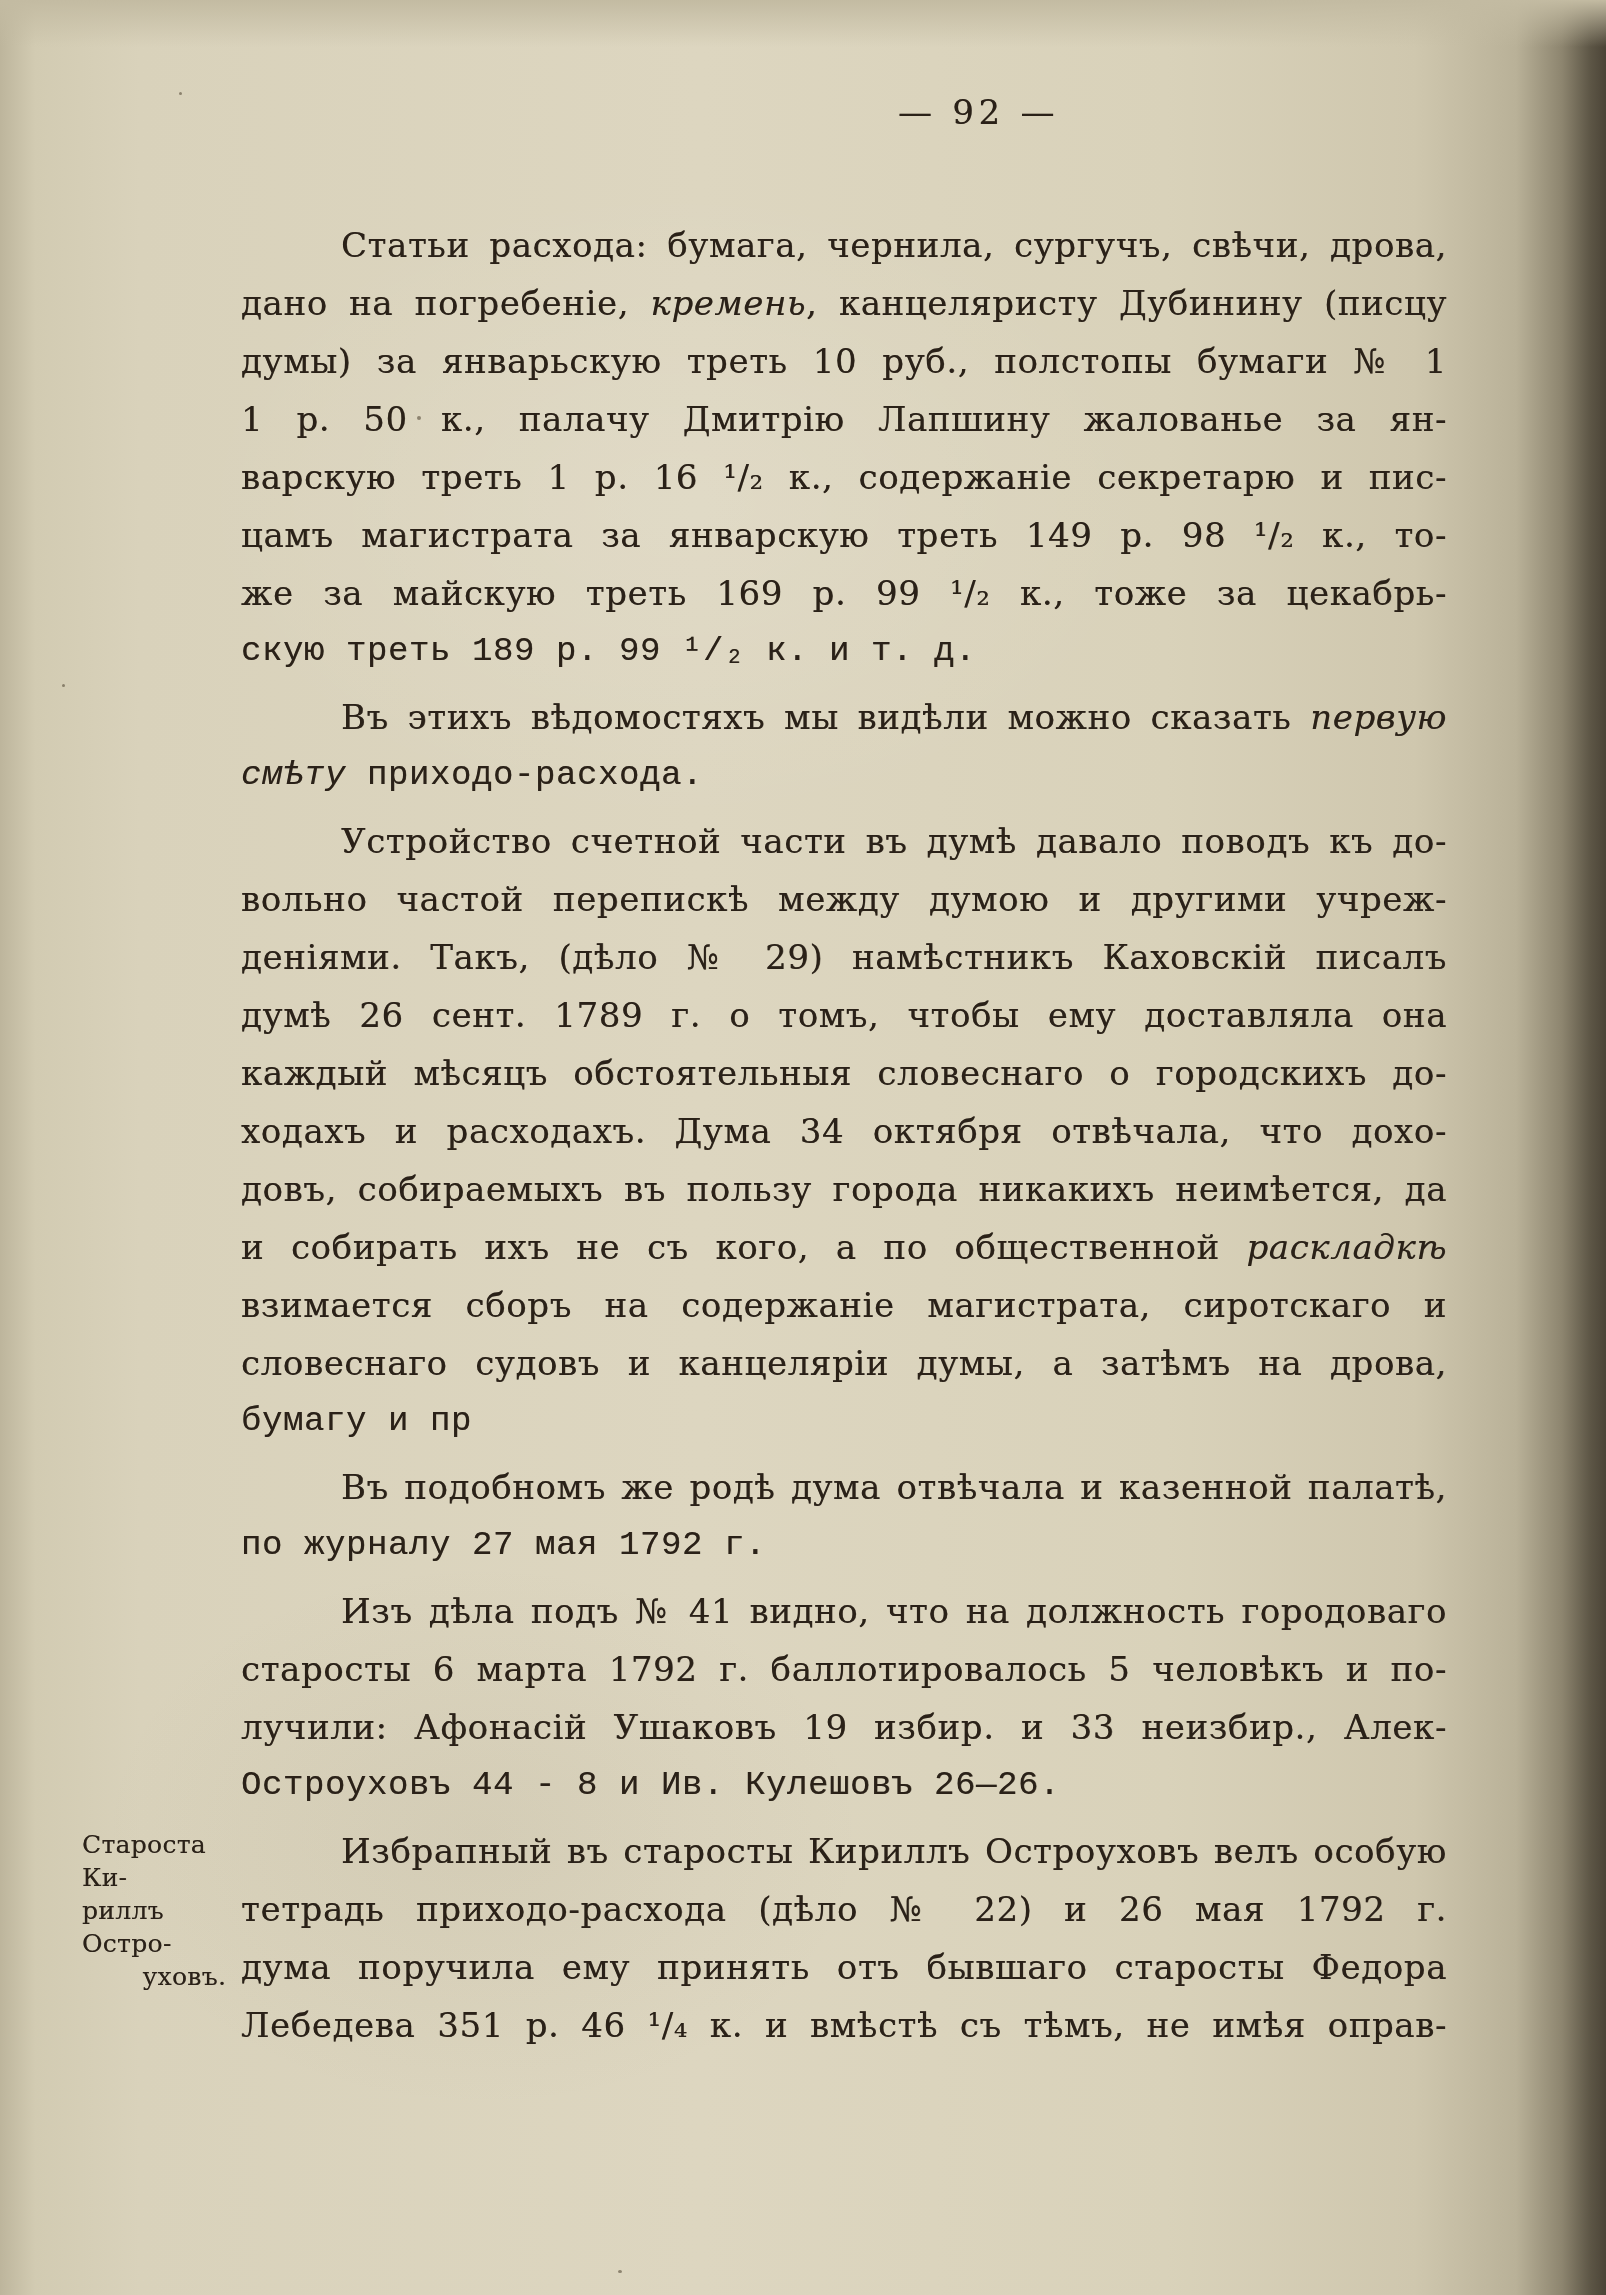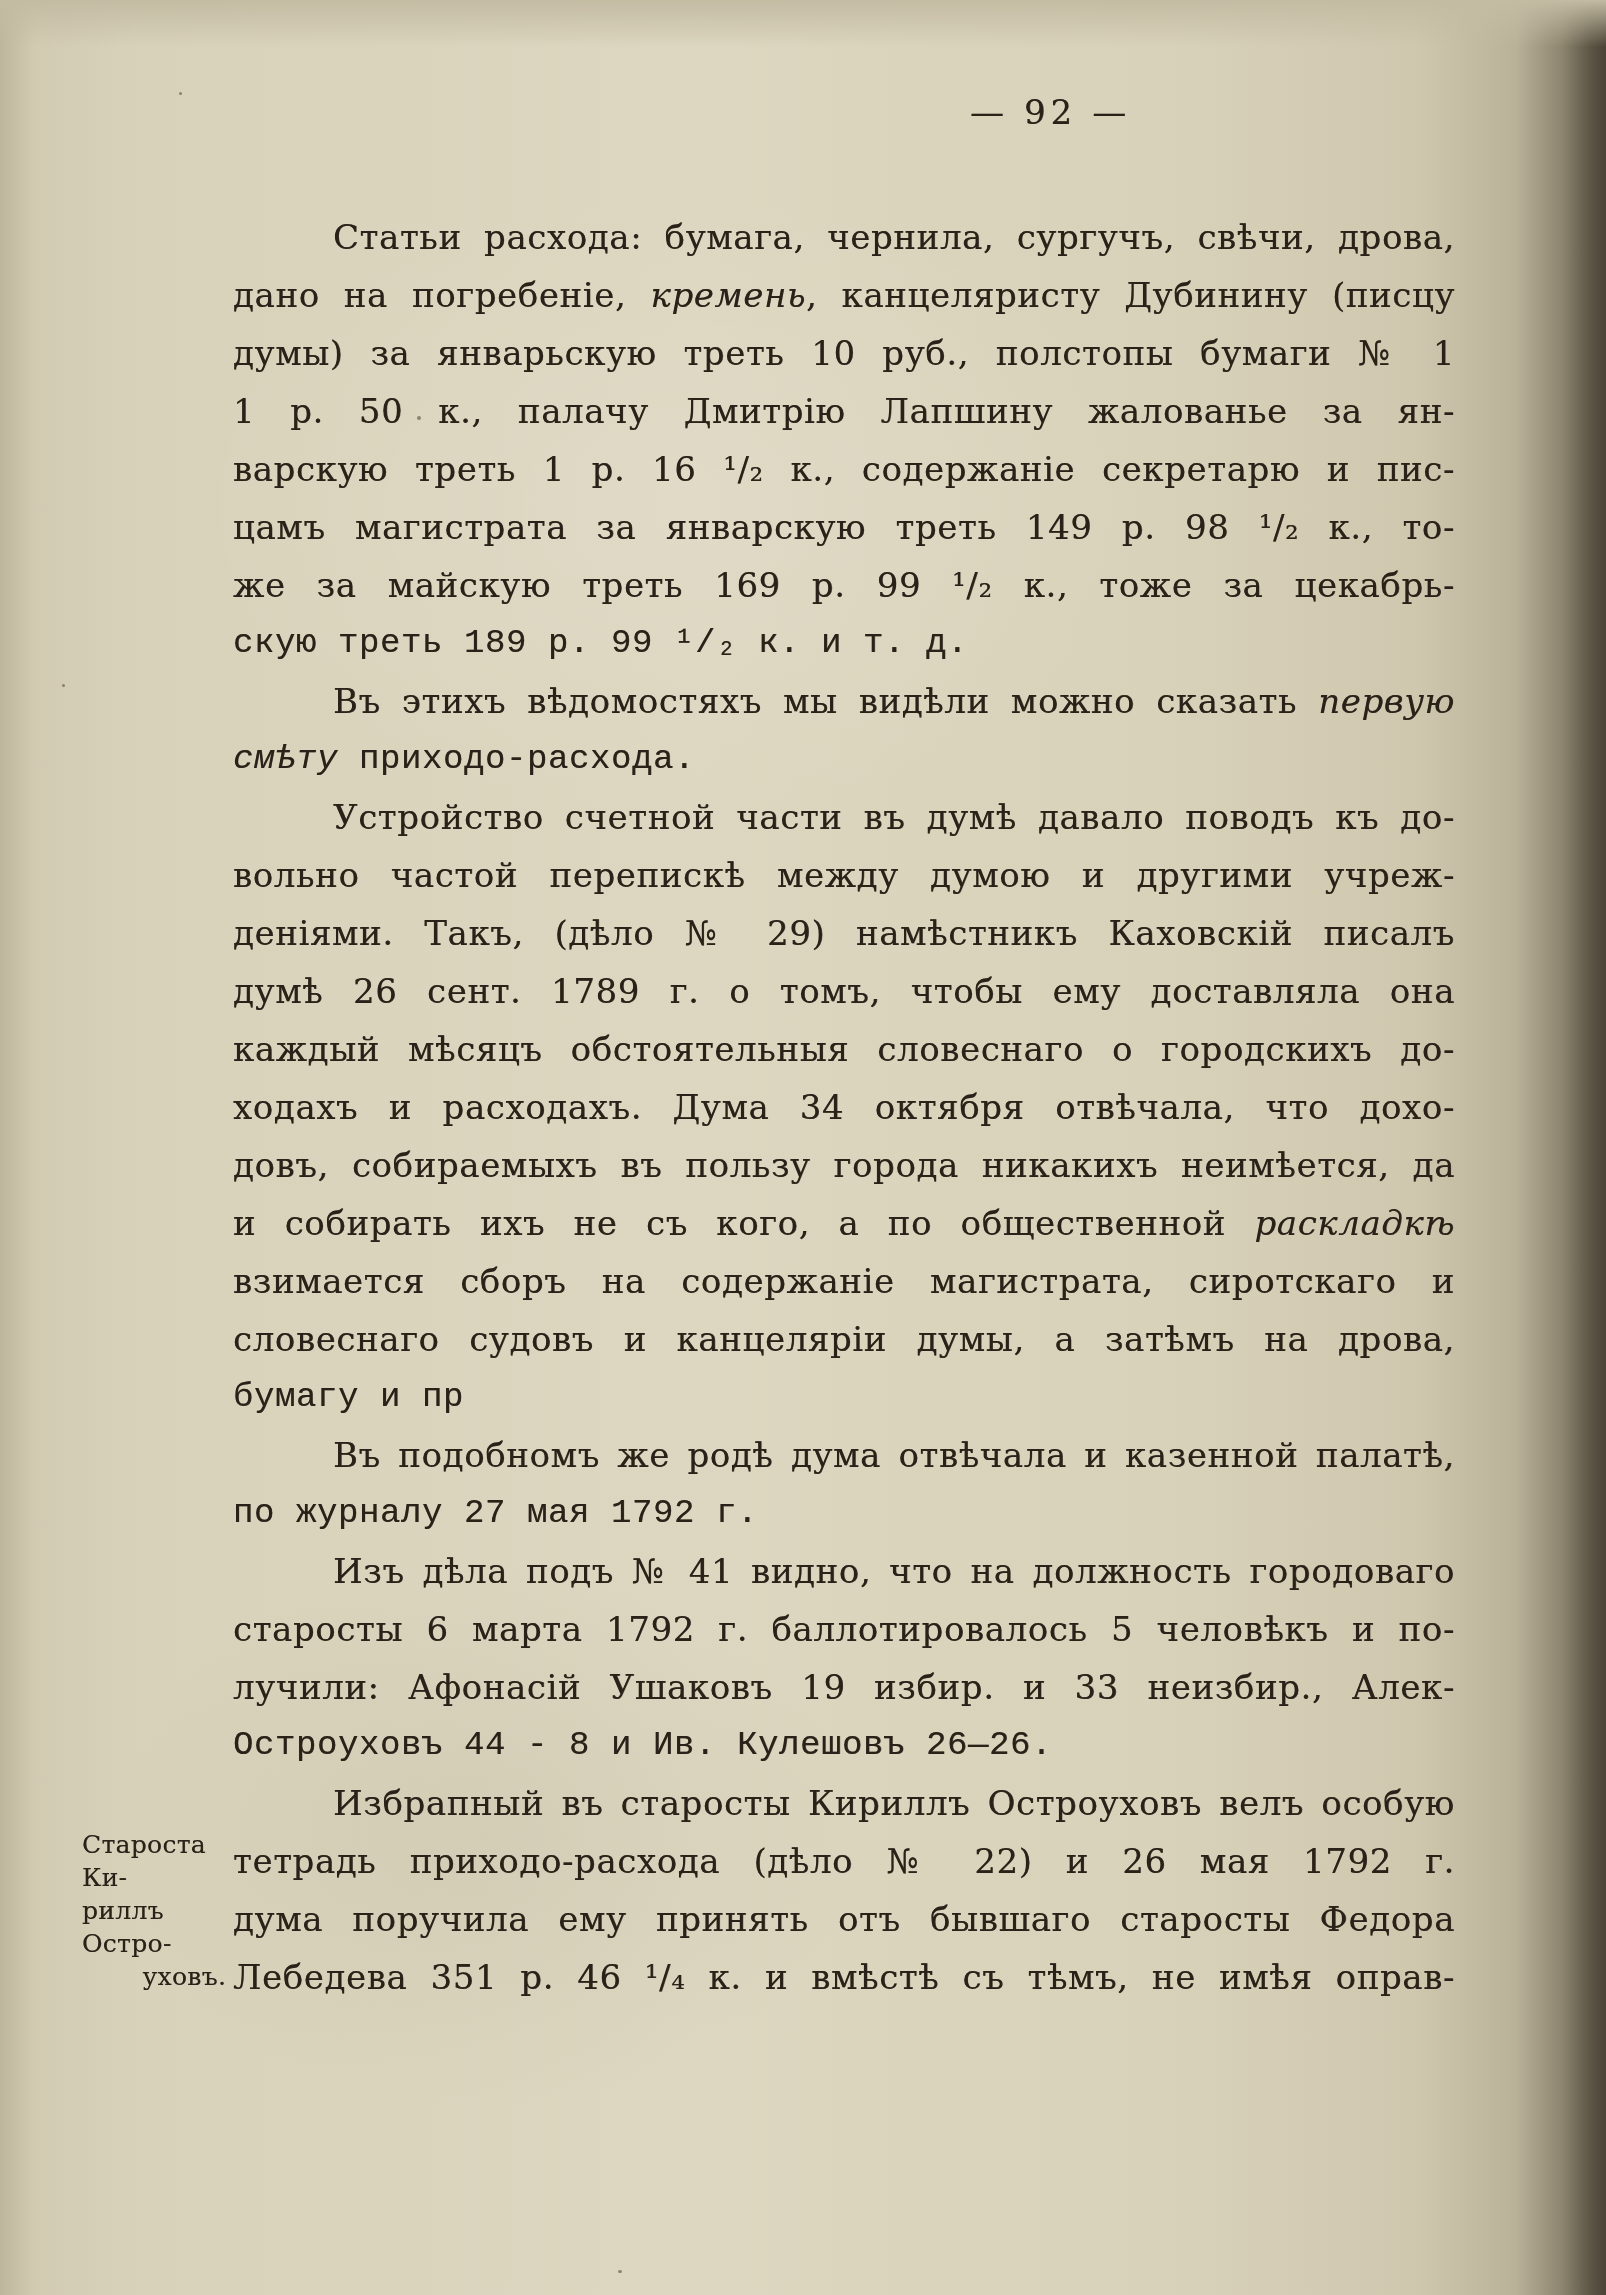--- a/index.html
+++ b/index.html
@@ -14,29 +14,29 @@
       radial-gradient(ellipse 544px 389px at 30% 80%, rgba(120,110,85,0.08), rgba(120,110,85,0) 70%),
       linear-gradient(180deg, #c3bba2 0px, rgba(195,187,162,0) 47px),
       linear-gradient(90deg,
         #bdb59c 0px, #d2cbb2 35px, #d9d2bb 140px,
         #ddd6c0 700px, #d9d2ba 1166px, #cfc7ae 1415px,
         #b9b198 1516px, #8d856f 1562px, #5d5646 1590px, #4a4336 1607px);
   }
   .speck{position:absolute;border-radius:50%;background:#4a3f2e;opacity:.55;}
   .header{
     position:absolute;top:92px;left:898px;width:233px;
-    font-size:34px;letter-spacing:4.7px;text-align:right;
+    font-size:34px;letter-spacing:4.7px;text-align:left;
     text-shadow:0.3px 0.3px 0.5px rgba(42,33,24,.55);
   }
   .text-block{
     position:absolute;left:233px;top:208px;width:1222px;
     font-size:34px;line-height:58px;letter-spacing:0.6px;
     text-shadow:0.3px 0.3px 0.5px rgba(42,33,24,.55);
   }
-  .para{margin:0;}
+  .para{margin:8px;}
   .line{text-align:justify;text-align-last:justify;}
   .line.first{text-indent:100px;}
   .line.end{text-align-last:left;font-family:Liberation Mono, monospace;}
   .em{font-style:italic;}
   .margin-note{
     position:absolute;left:82px;top:1828px;width:152px;
     font-size:25px;line-height:33px;letter-spacing:0.3px;
     text-shadow:0.2px 0.2px 0.4px rgba(42,33,24,.5);
   }
   .mline{text-align:justify;text-align-last:justify;}

